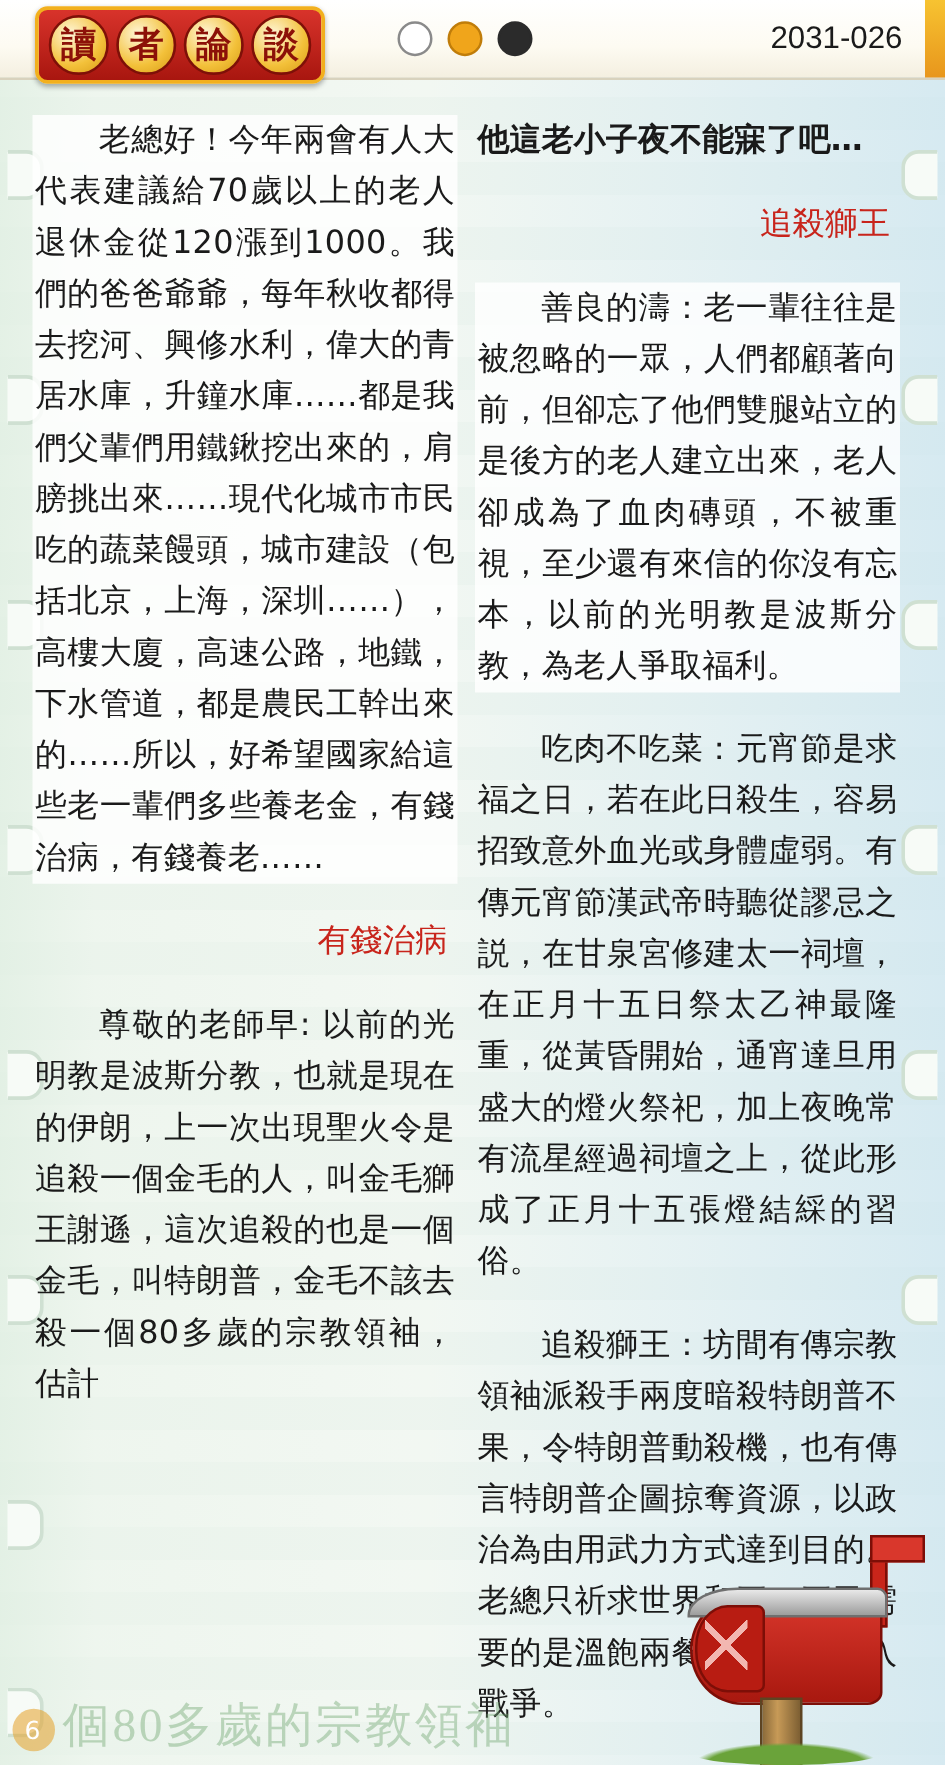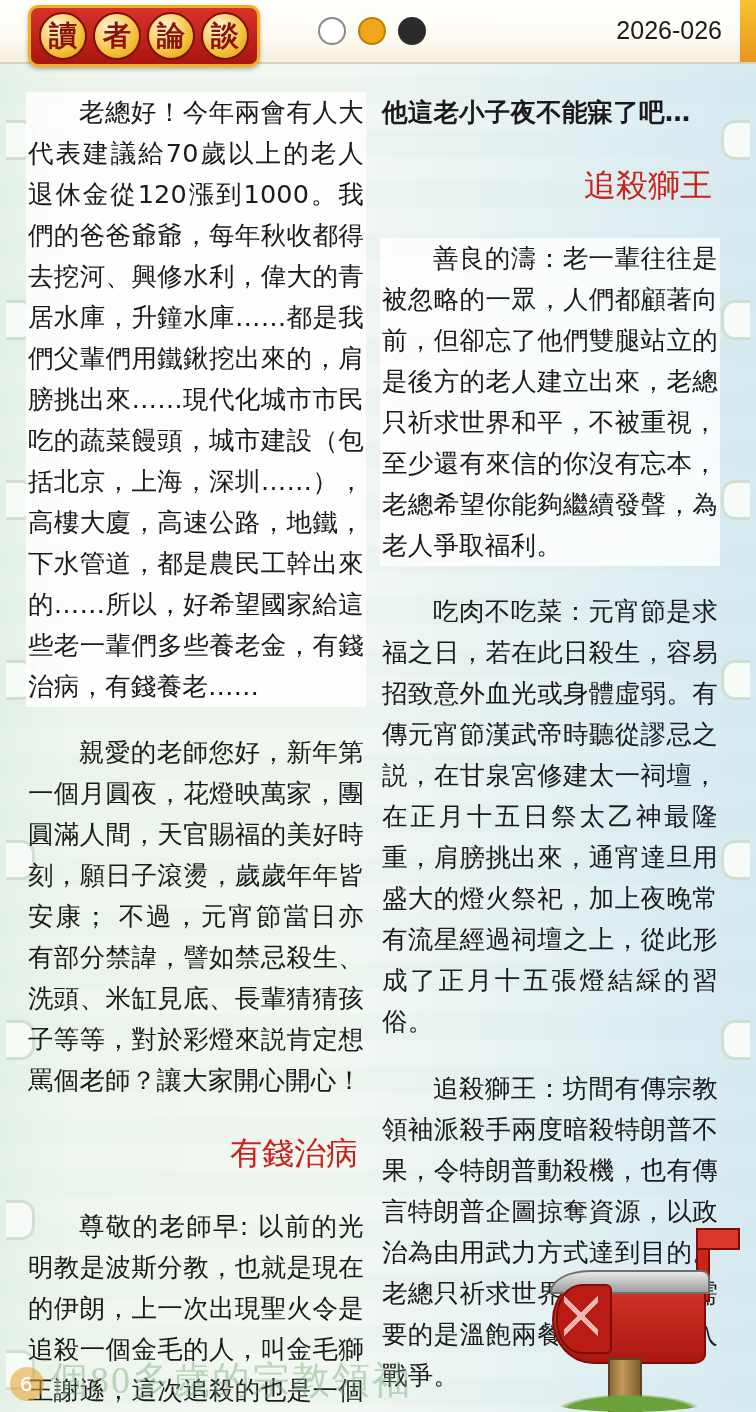--- a/index.html
+++ b/index.html
@@ -145,21 +145,21 @@
     font-size: 25.5px;
     line-height: 41px;
     color: #1a1a1a;
     text-align: justify;
     text-indent: 2em;
     font-family: "DejaVu Sans", sans-serif;
     letter-spacing: 0.2px;
   }
   .body-text.noindent { text-indent: 0; font-weight: bold; }
   .sign {
-    font-size: 32px;
+    font-size: 26px;
     line-height: 41px;
     color: #c8241b;
     text-align: right;
     font-family: "DejaVu Sans", sans-serif;
     padding-right: 6px;
   }
 
   
   #mailbox {
     position: absolute;
@@ -280,56 +280,55 @@
       <div class="mast-char">讀</div>
       <div class="mast-char">者</div>
       <div class="mast-char">論</div>
       <div class="mast-char">談</div>
     </div>
     <div id="dots">
       <div class="dot"></div>
       <div class="dot amber"></div>
       <div class="dot filled"></div>
     </div>
-    <div id="issue">2026-026</div>
+    <div id="issue">2031-026</div>
     <div id="header-accent"></div>
   </div>
 
   <div id="cols">
 
     <div class="col" id="col-left">
 
       <div class="letter whitebg">
         <p class="body-text">老總好！今年兩會有人大代表建議給70歲以上的老人退休金從120漲到1000。我們的爸爸爺爺，每年秋收都得去挖河、興修水利，偉大的青居水庫，升鐘水庫……都是我們父輩們用鐵鍬挖出來的，肩膀挑出來……現代化城市市民吃的蔬菜饅頭，城市建設（包括北京，上海，深圳……），高樓大廈，高速公路，地鐵，下水管道，都是農民工幹出來的……所以，好希望國家給這些老一輩們多些養老金，有錢治病，有錢養老……</p>
       </div>
 
       <div class="letter">
-        <p class="body-text">親愛的老師您好，新年第一個月圓夜，花燈映萬家，團圓滿人間，天官賜福的美好時刻，願日子滾燙，歲歲年年皆安康； 不過，元宵節當日亦有部分禁諱，譬如禁忌殺生、洗頭、米缸見底、長輩猜猜孩子等等，對於彩燈來説肯定想罵個老師？讓大家開心開心！</p>
         <p class="sign">有錢治病</p>
       </div>
 
       <div class="letter">
         <p class="body-text">尊敬的老師早: 以前的光明教是波斯分教，也就是現在的伊朗，上一次出現聖火令是追殺一個金毛的人，叫金毛獅王謝遜，這次追殺的也是一個金毛，叫特朗普，金毛不該去殺一個80多歲的宗教領袖，估計</p>
       </div>
 
     </div>
 
     <div class="col" id="col-right">
 
       <div class="letter">
         <p class="body-text noindent">他這老小子夜不能寐了吧…</p>
         <p class="sign">追殺獅王</p>
       </div>
 
       <div class="letter whitebg">
-        <p class="body-text">善良的濤：老一輩往往是被忽略的一眾，人們都顧著向前，但卻忘了他們雙腿站立的是後方的老人建立出來，老總只祈求世界和平，不被重視，至少還有來信的你沒有忘本，老總希望你能夠繼續發聲，為老人爭取福利。</p>
-      </div>
-
-      <div class="letter">
-        <p class="body-text">吃肉不吃菜：元宵節是求福之日，若在此日殺生，容易招致意外血光或身體虛弱。有傳元宵節漢武帝時聽從謬忌之説，在甘泉宮修建太一祠壇，在正月十五日祭太乙神最隆重，肩膀挑出來，通宵達旦用盛大的燈火祭祀，加上夜晚常有流星經過祠壇之上，從此形成了正月十五張燈結綵的習俗。</p>
+        <p class="body-text">善良的濤：老一輩往往是被忽略的一眾，人們都顧著向前，但卻忘了他們雙腿站立的是後方的老人建立出來，老人卻成為了血肉磚頭，不被重視，至少還有來信的你沒有忘本，以前的光明教是波斯分教，為老人爭取福利。</p>
+      </div>
+
+      <div class="letter">
+        <p class="body-text">吃肉不吃菜：元宵節是求福之日，若在此日殺生，容易招致意外血光或身體虛弱。有傳元宵節漢武帝時聽從謬忌之説，在甘泉宮修建太一祠壇，在正月十五日祭太乙神最隆重，從黃昏開始，通宵達旦用盛大的燈火祭祀，加上夜晚常有流星經過祠壇之上，從此形成了正月十五張燈結綵的習俗。</p>
       </div>
 
       <div class="letter">
         <p class="body-text">追殺獅王：坊間有傳宗教領袖派殺手兩度暗殺特朗普不果，令特朗普動殺機，也有傳言特朗普企圖掠奪資源，以政治為由用武力方式達到目的。老總只祈求世界和平，平民需要的是溫飽兩餐，但卻被捲入戰爭。</p>
       </div>
 
     </div>
   </div>
 
   <div id="mailbox">

